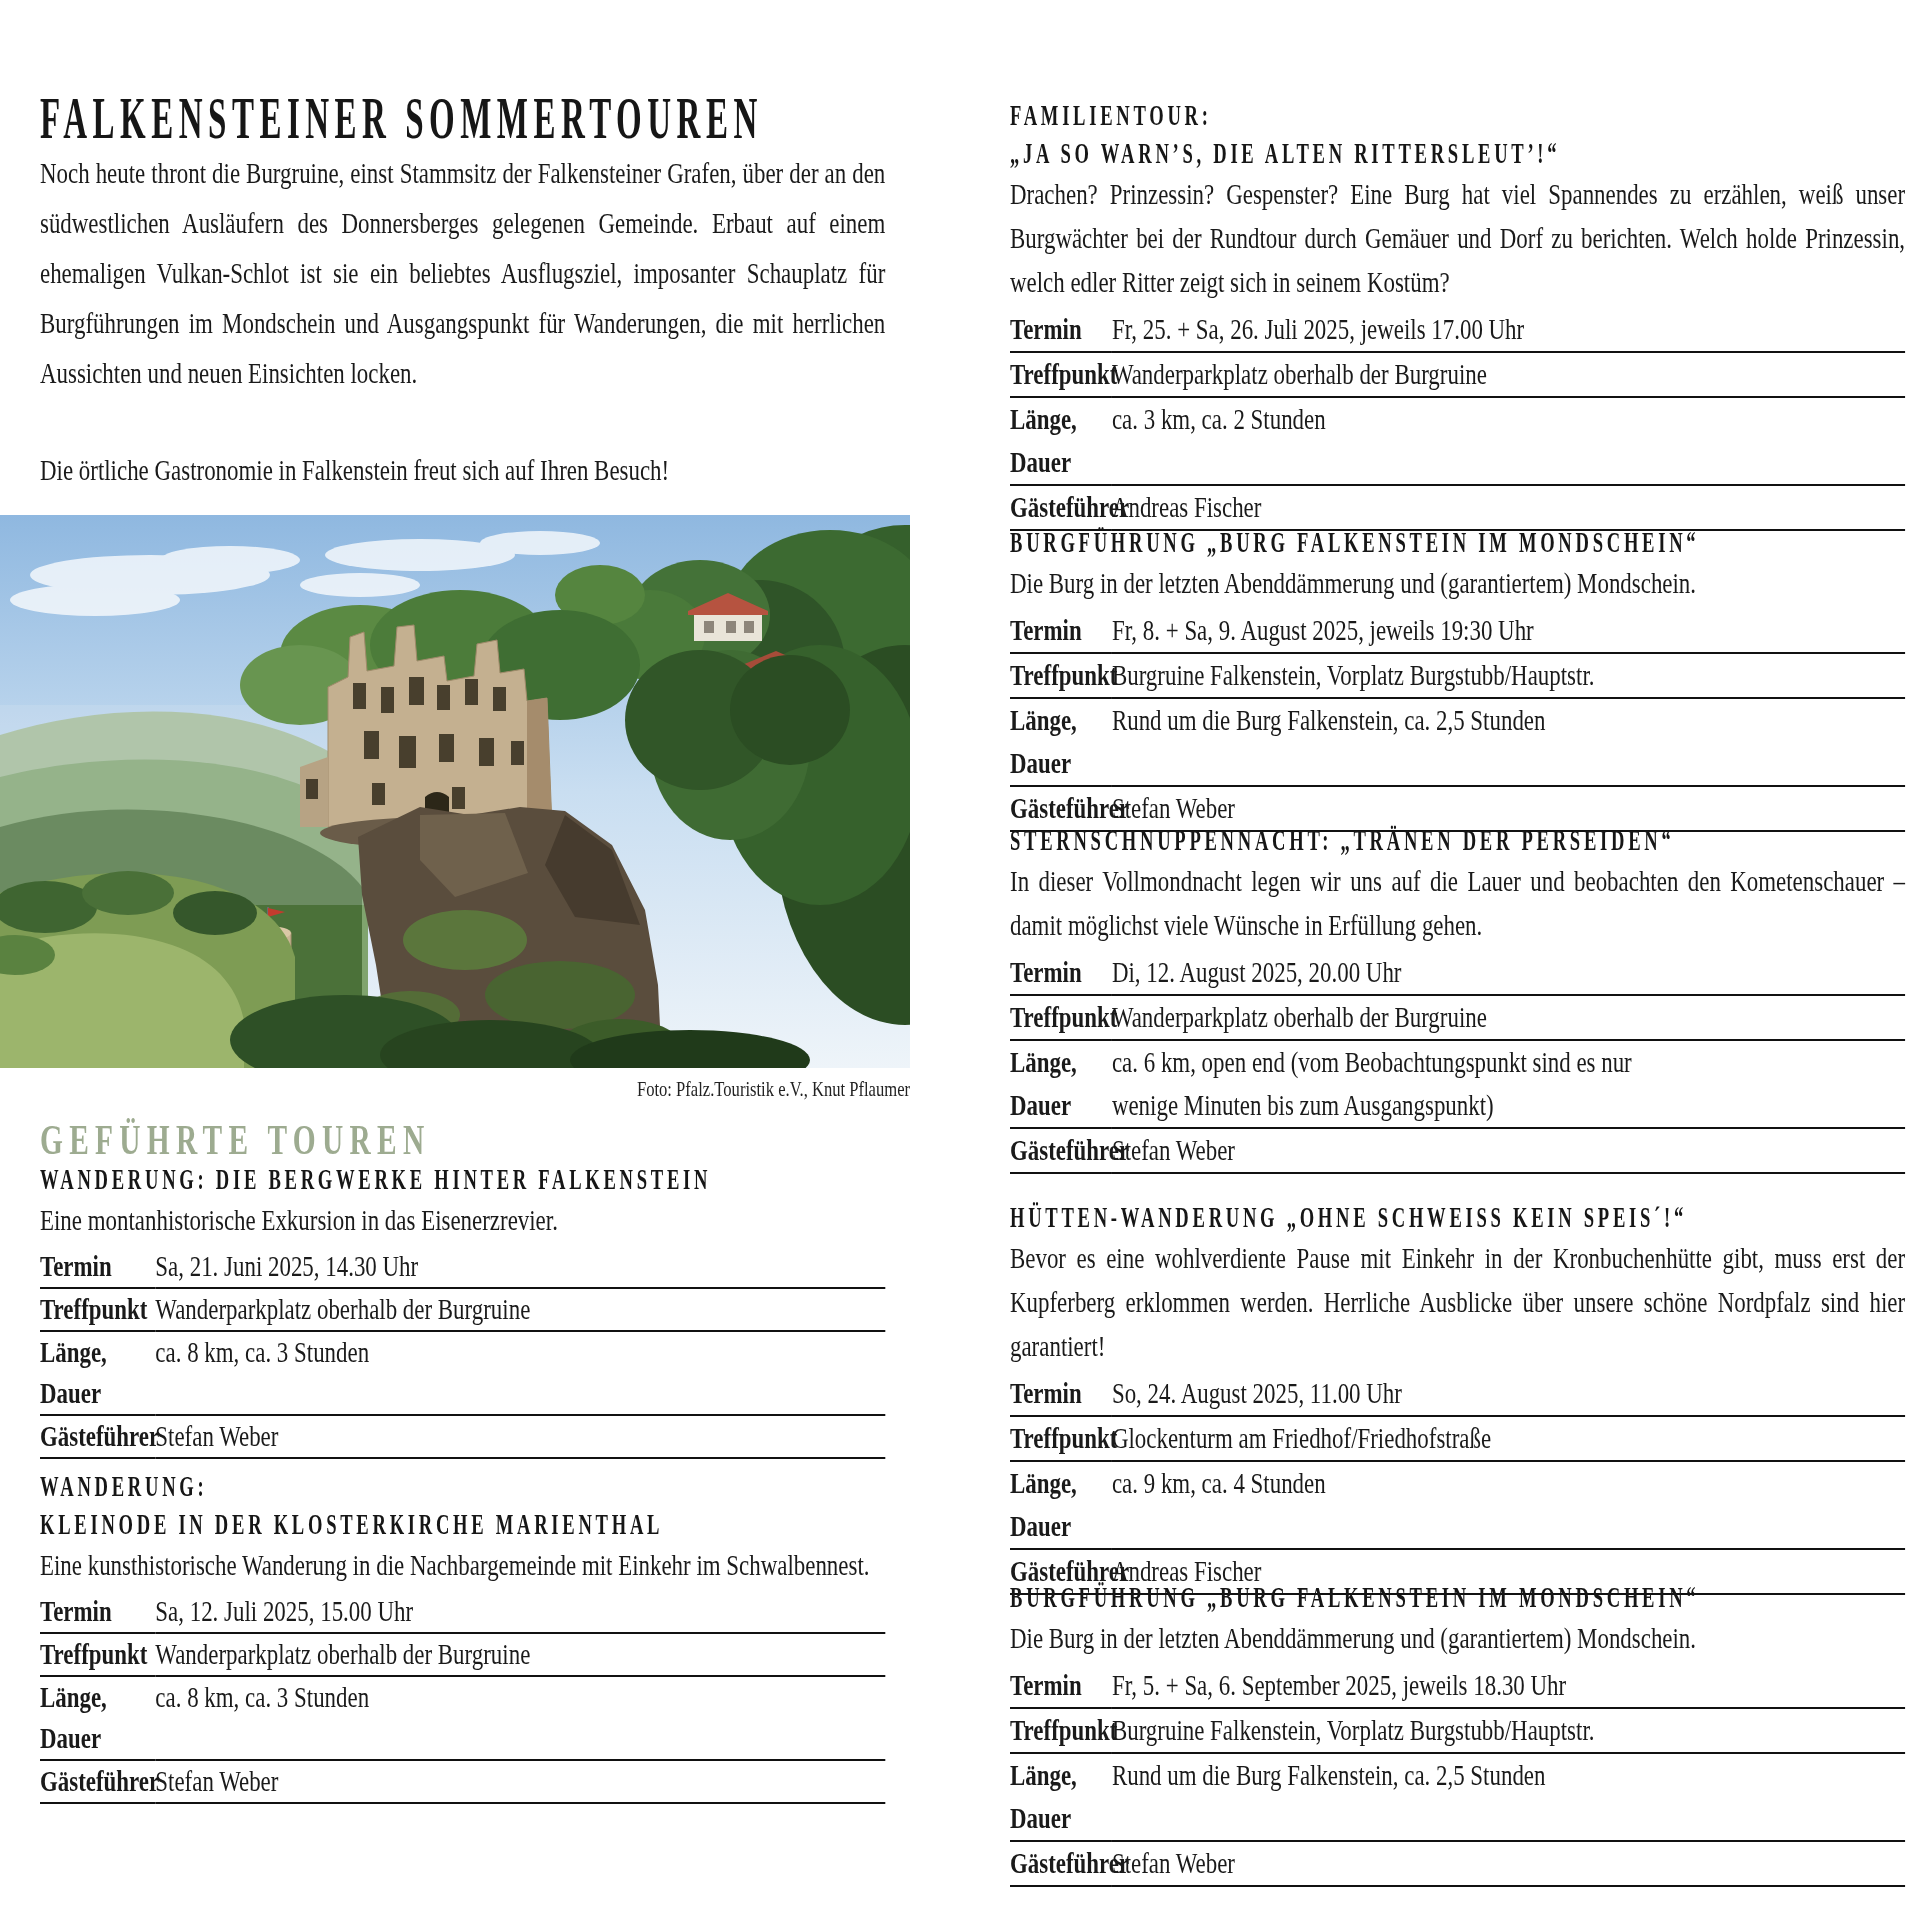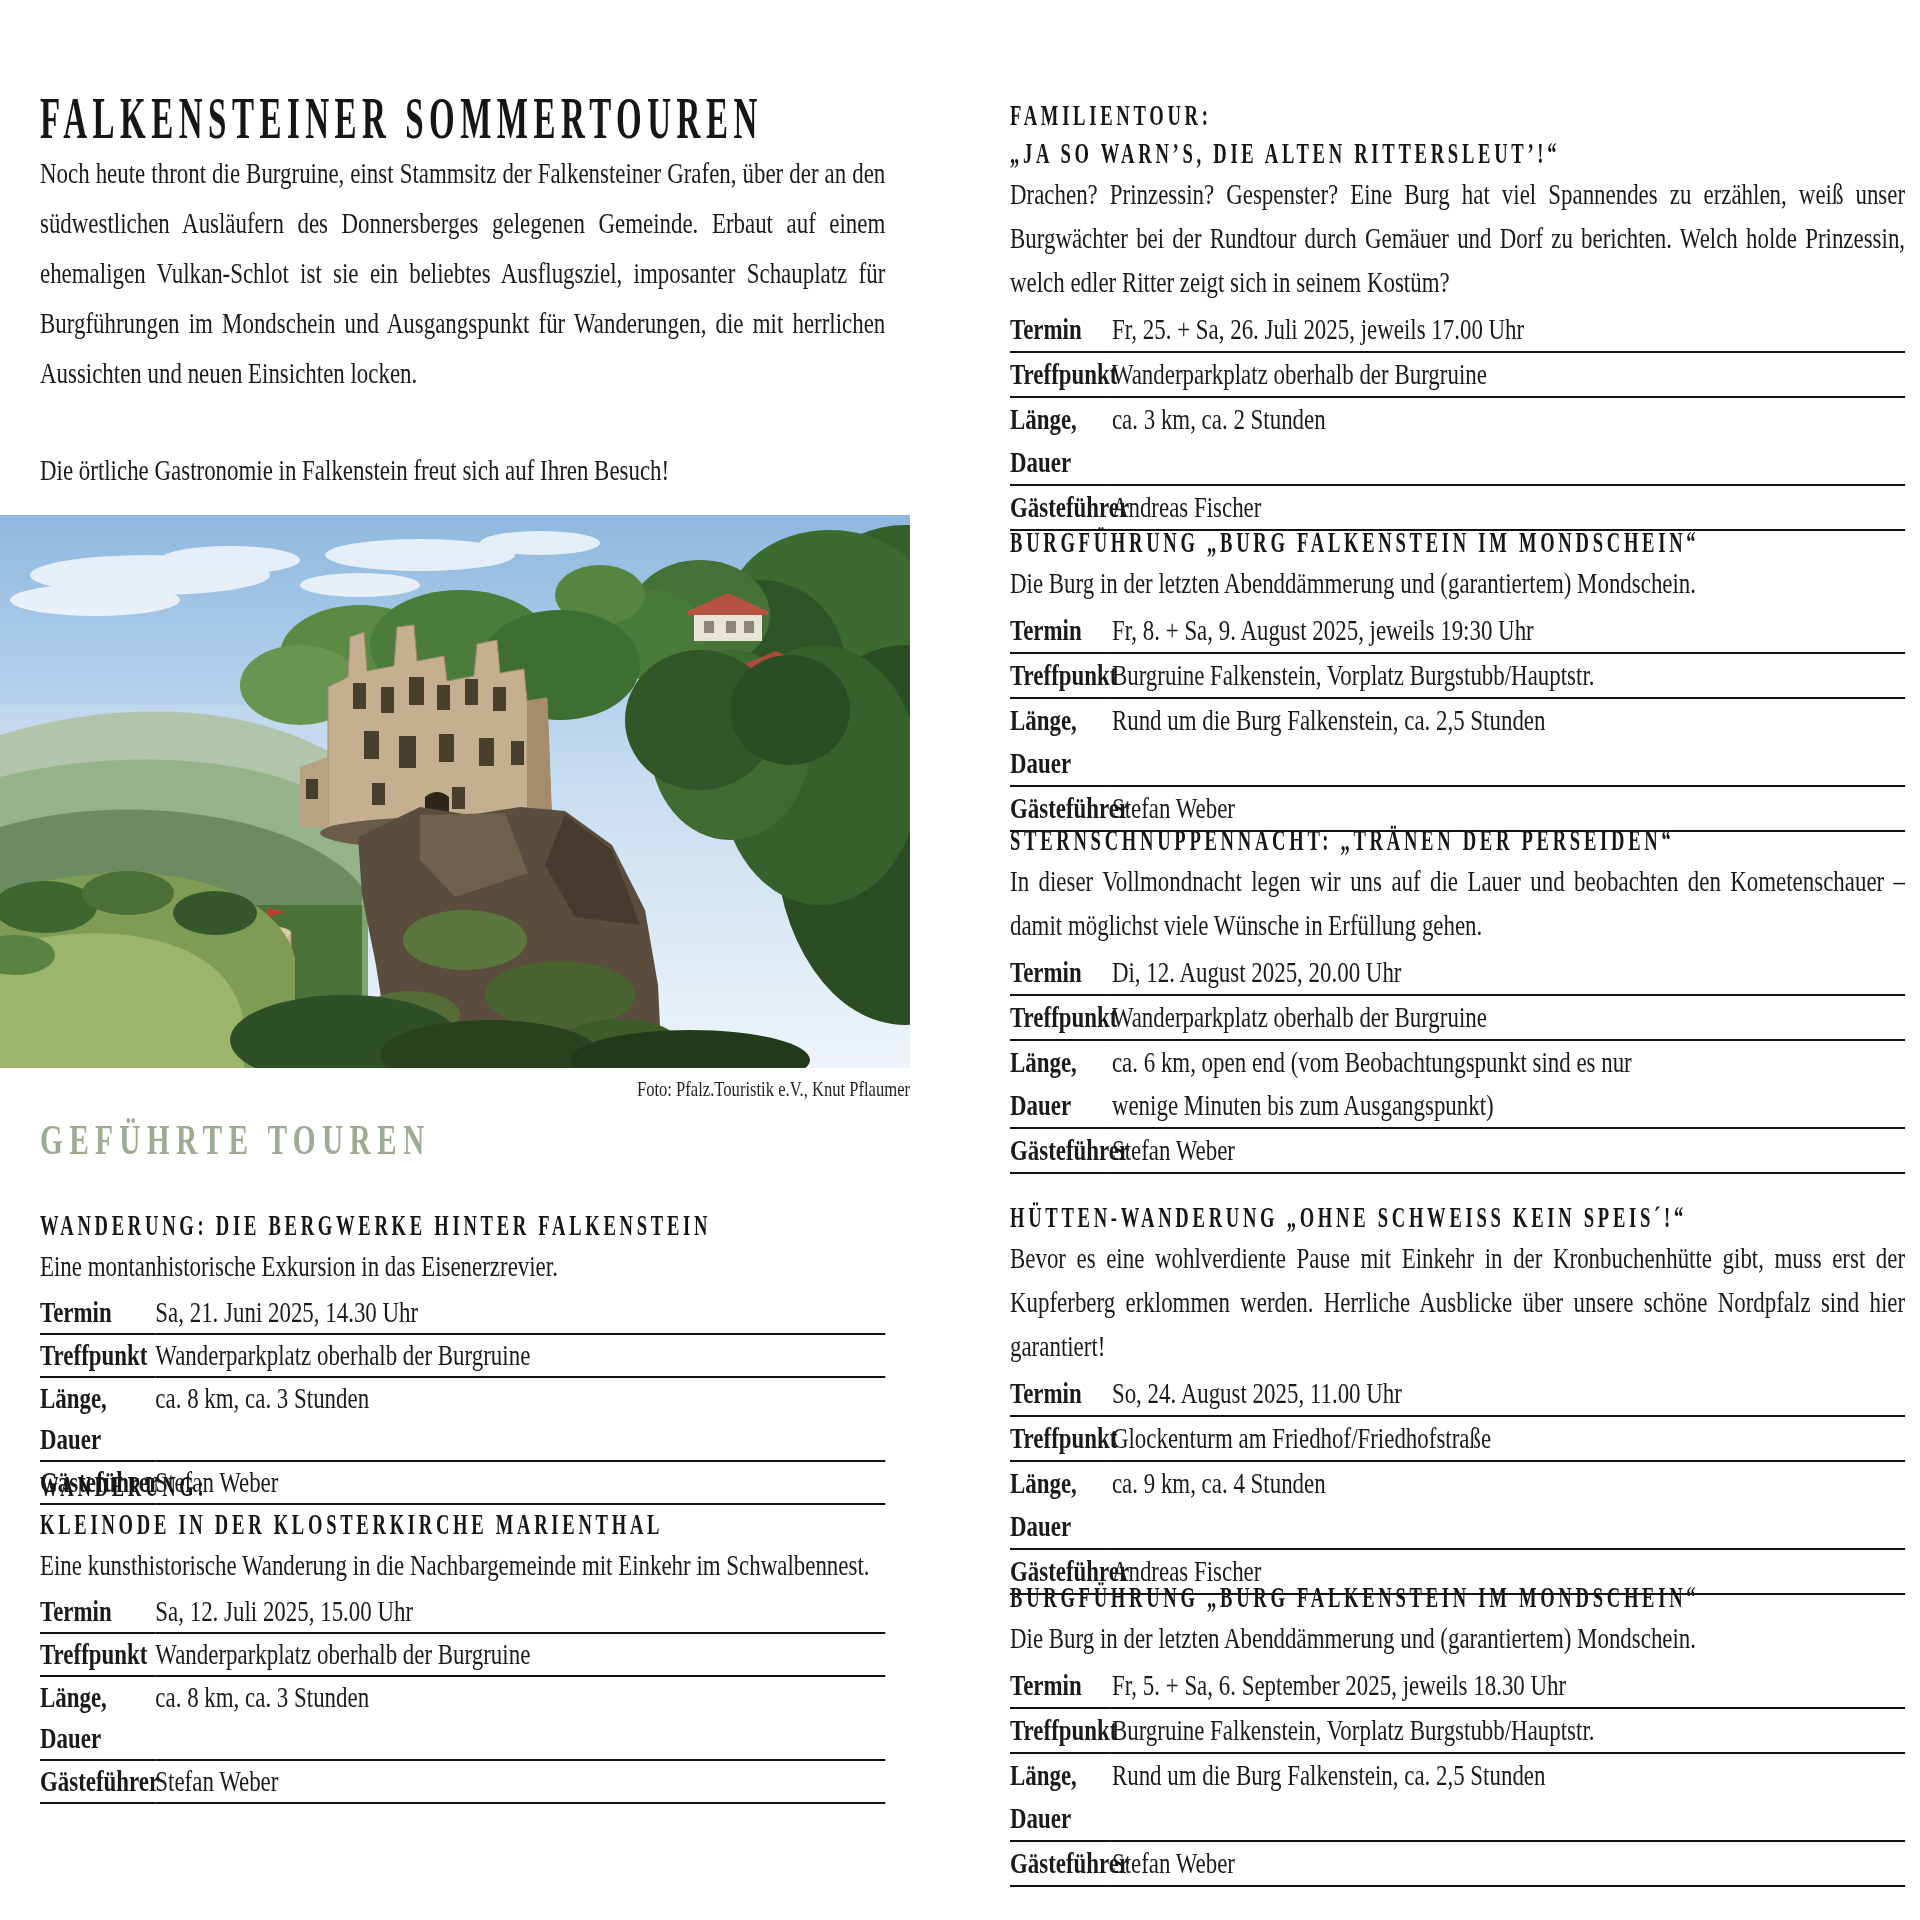--- a/index.html
+++ b/index.html
@@ -175,21 +175,21 @@
         <ellipse cx="490" cy="540" rx="110" ry="35" fill="#27441f"></ellipse>
         <ellipse cx="690" cy="545" rx="120" ry="30" fill="#203a1a"></ellipse>
       </g>
     </svg>
   </div>
 
   <p class="t-credit">Foto: Pfalz.Touristik e.V., Knut Pflaumer</p>
 
   <h2 class="t-section" style="color:#9dab90;">GEFÜHRTE TOUREN</h2>
 
-  <section class="block bl" style="top:1206px;">
+  <section class="block bl" style="top:1160px;">
     <div class="h-cond">WANDERUNG: DIE BERGWERKE HINTER FALKENSTEIN</div>
     <p class="desc" style="line-height:44px;">Eine montanhistorische Exkursion in das Eisenerzrevier.</p>
     <div class="tbl-wrap">
       <table class="tour tbl-l">
         <tbody>
             <tr>
           <td class="lbl">Termin</td>
           <td class="val">Sa, 21. Juni 2025, 14.30 Uhr</td>
         </tr>
         <tr>

